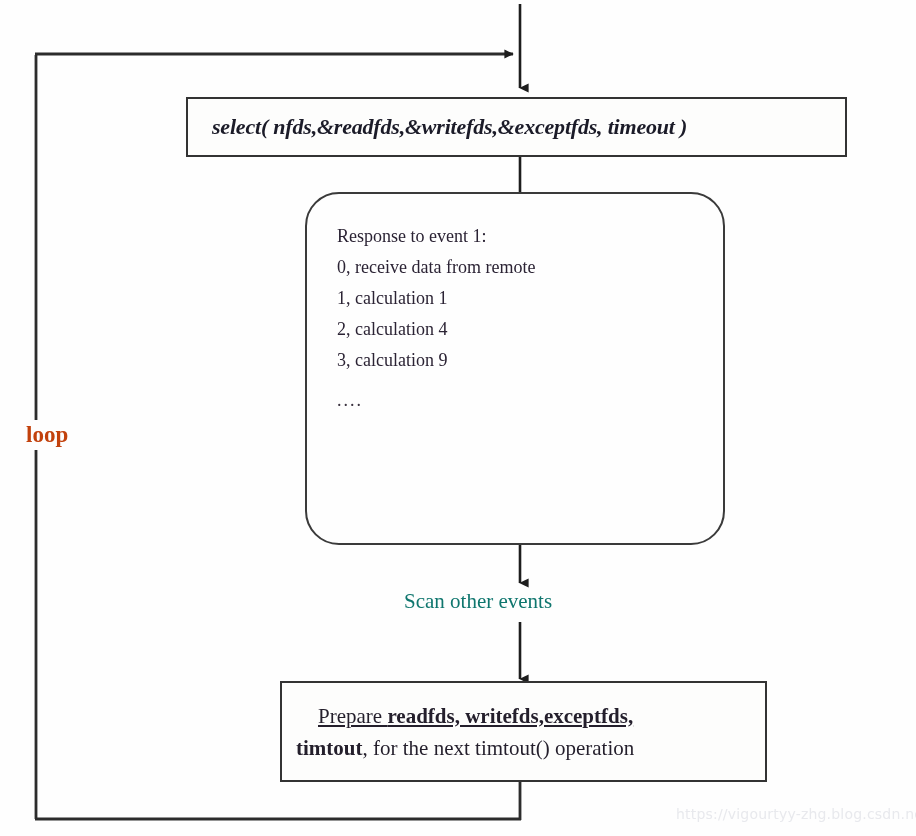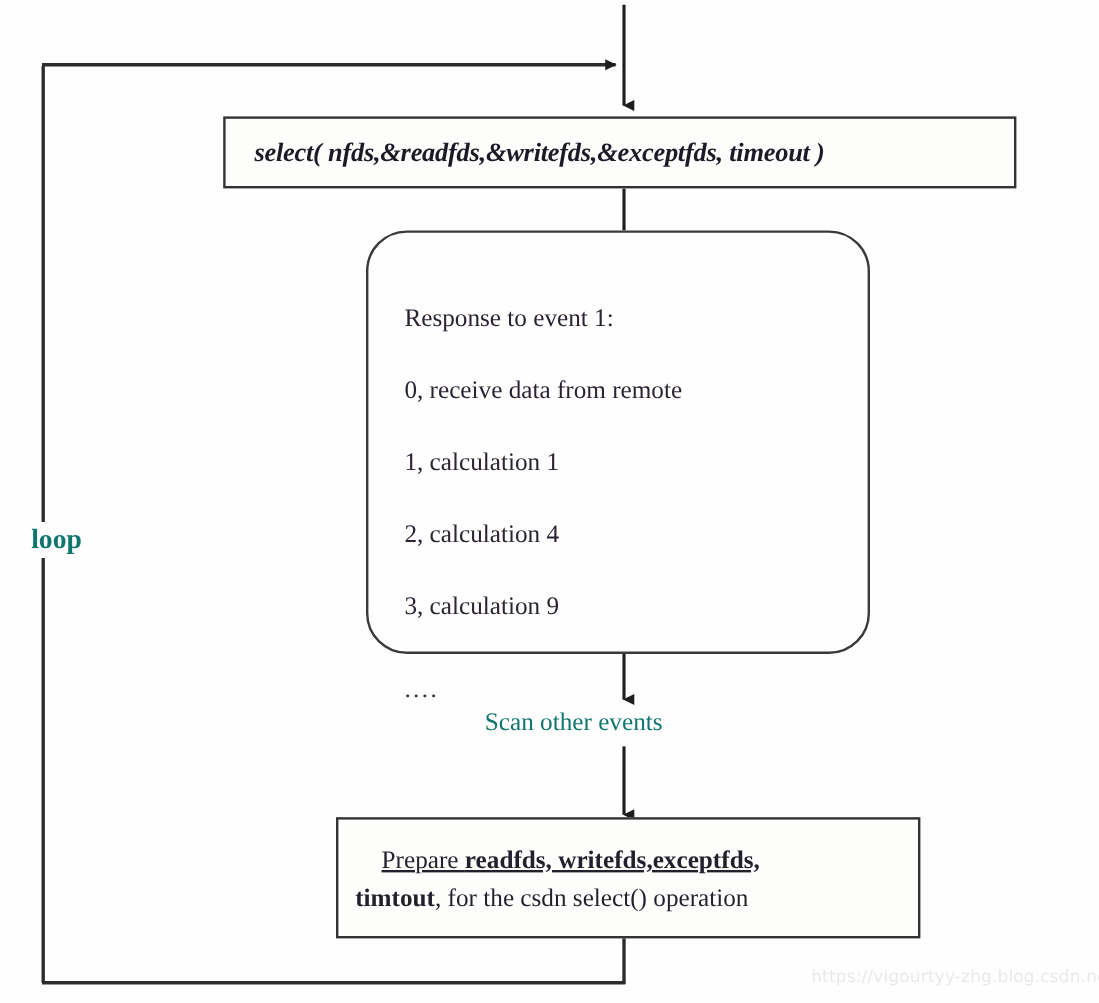--- a/index.html
+++ b/index.html
@@ -58,25 +58,24 @@
     height: 353px;
     border: 2px solid #3a3a3a;
     border-radius: 34px;
     background: #fefefe;
     box-sizing: border-box;
   }
   .node-response .lines {
     padding: 27px 0 0 30px;
   }
   .node-response .line {
-    font-size: 21px;
+    font-size: 18px;
     line-height: 31px;
     color: #2b2334;
     white-space: pre;
-    margin-top: 29px;
   }
   .node-response .line.ellipsis {
     padding-top: 9px;
     letter-spacing: 2px;
     color: #3b3340;
   }
 
   
   .edge-label-scan {
     position: absolute;
@@ -108,24 +107,24 @@
     white-space: nowrap;
   }
   .node-prepare .line.l1 { padding-left: 36px; text-decoration: underline; }
   .node-prepare .line.l2 { padding-left: 14px; }
   .node-prepare b { font-weight: bold; }
 
   
   .loop-label {
     position: absolute;
     left: 22px;
-    top: 435px;
+    top: 420px;
     font-size: 23px;
     font-weight: bold;
-    color: #0f766e;
+    color: #c2410c;
     background: #fefefe;
     padding: 2px 4px;
     white-space: nowrap;
   }
 
   
   .watermark {
     position: absolute;
     left: 676px;
     top: 806px;
@@ -180,20 +179,20 @@
       <div class="line">2, calculation 4</div>
       <div class="line">3, calculation 9</div>
       <div class="line ellipsis">....</div>
     </div>
   </div>
 
   <div class="edge-label-scan">Scan other events</div>
 
   <div class="node-prepare">
     <div class="line l1"><span>Prepare </span><b>readfds, writefds,exceptfds,</b></div>
-    <div class="line l2"><b>timtout</b><span>, for the csdn select() operation</span></div>
+    <div class="line l2"><b>timtout</b><span>, for the next timtout() operation</span></div>
   </div>
 
   <div class="loop-label">loop</div>
 
   <div class="watermark">https://vigourtyy-zhg.blog.csdn.net</div>
 
 </div>
 
 </body></html>

